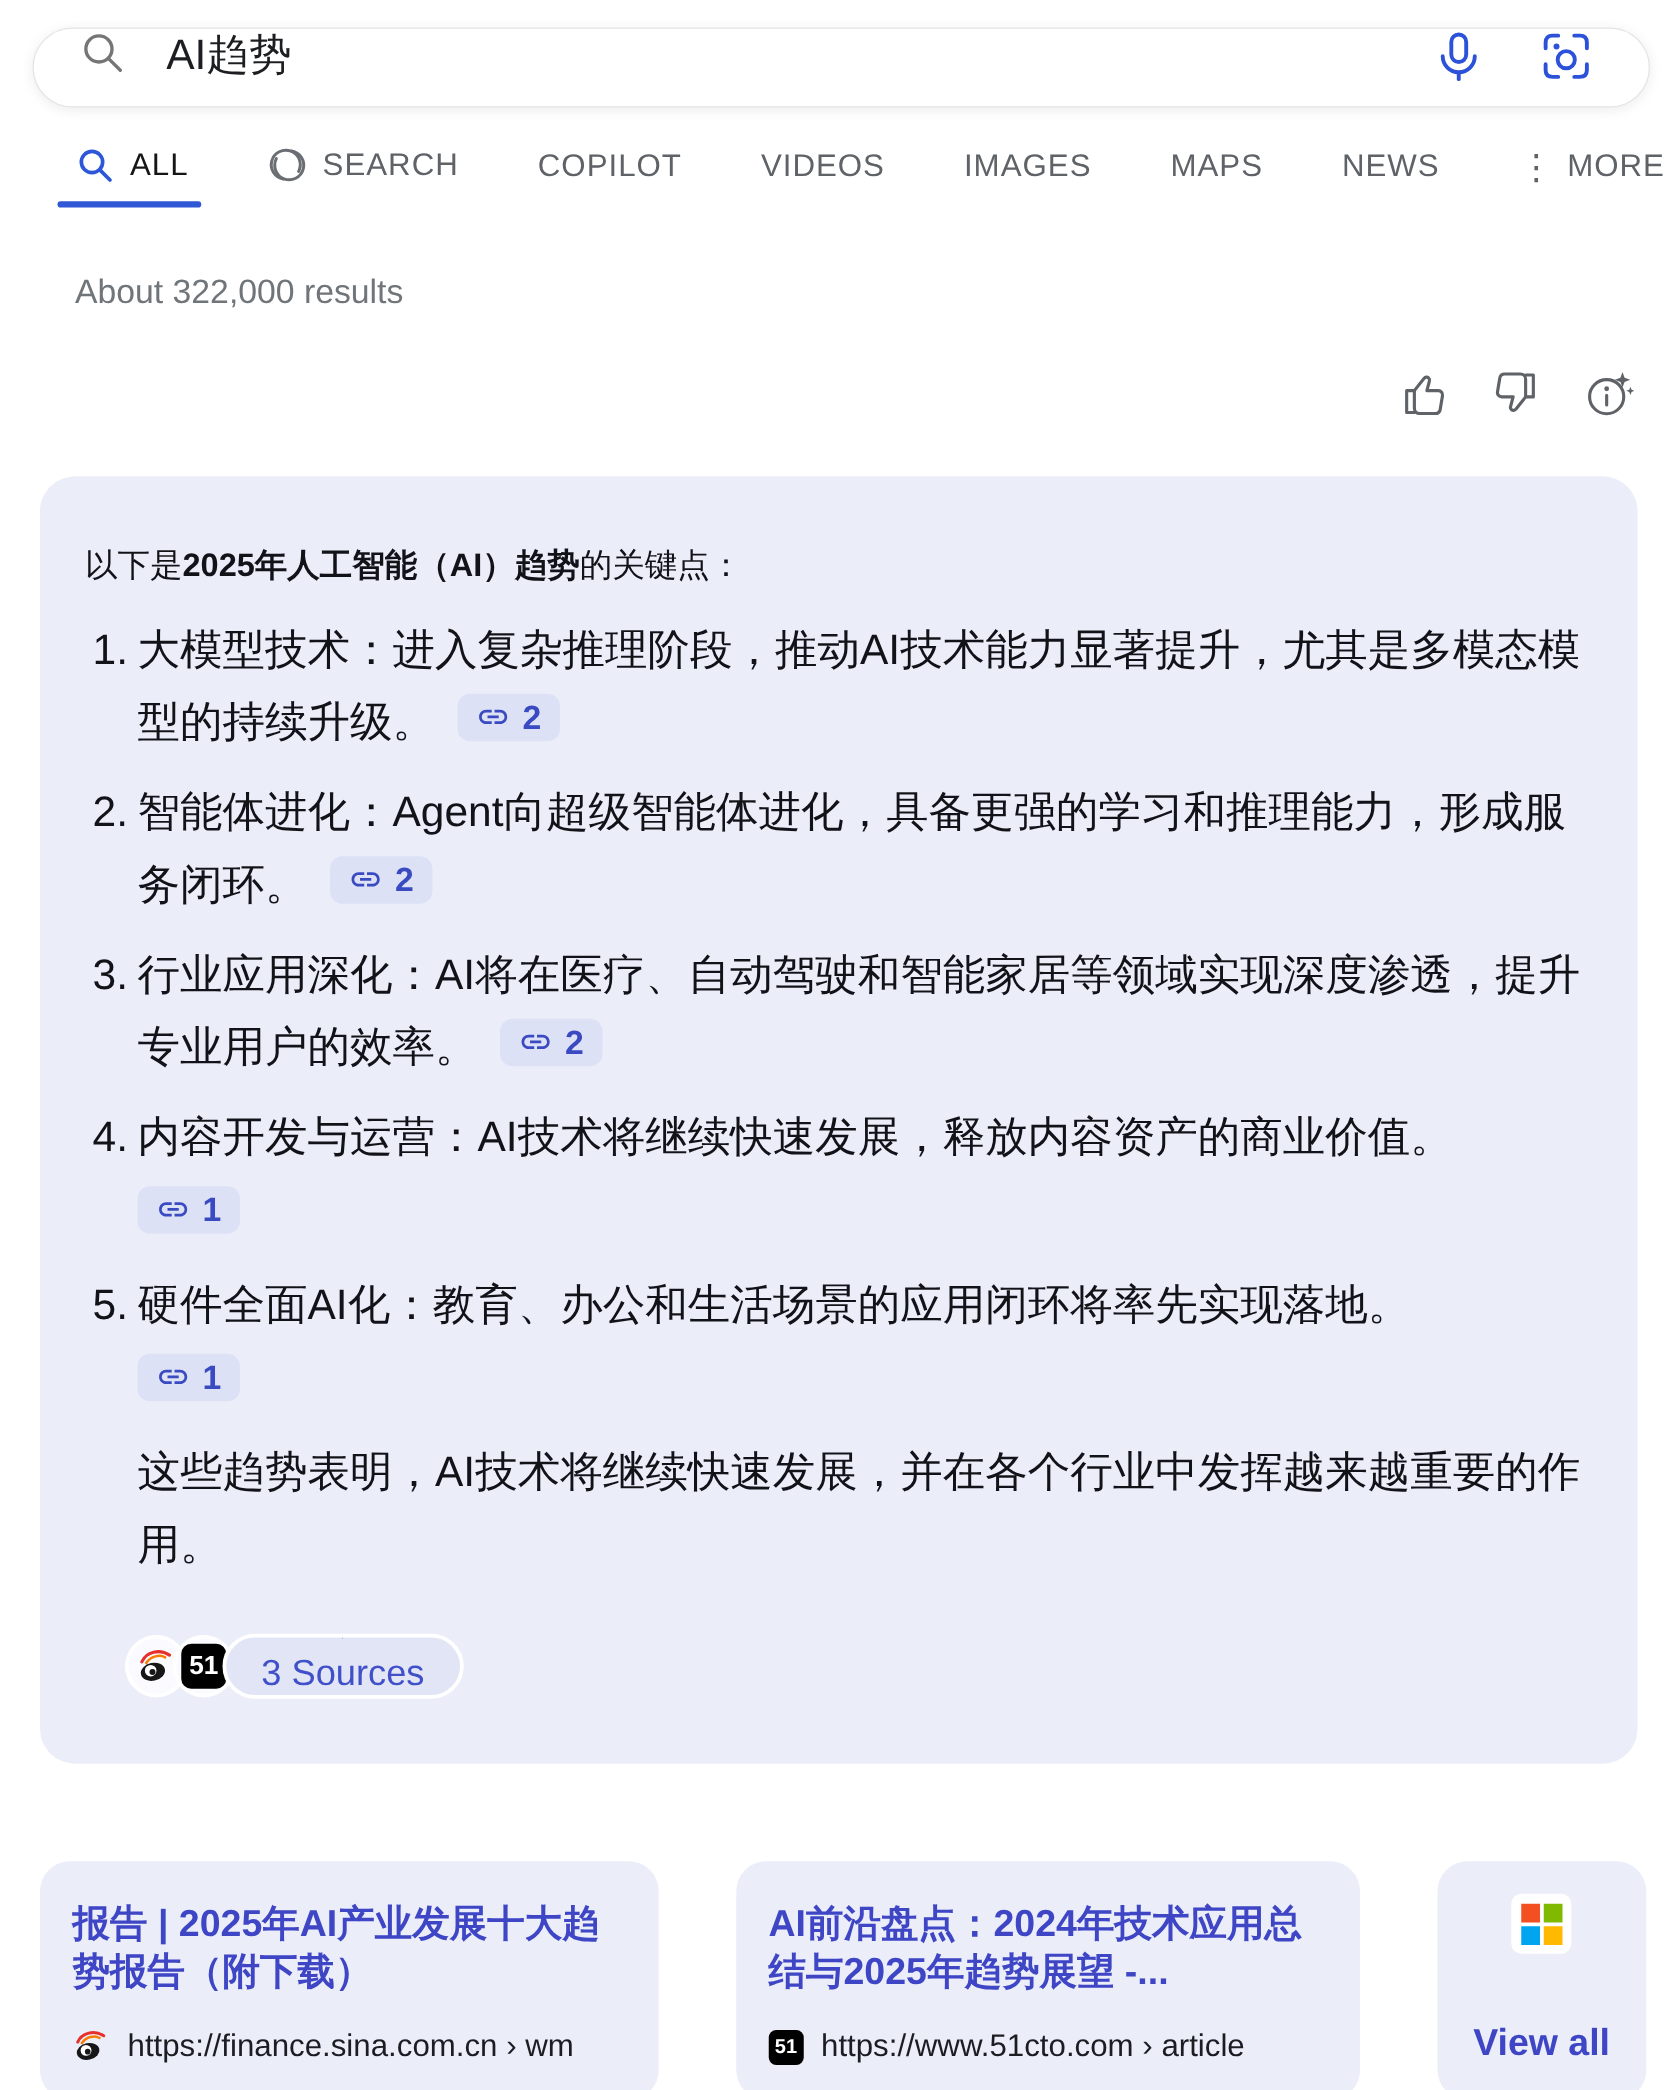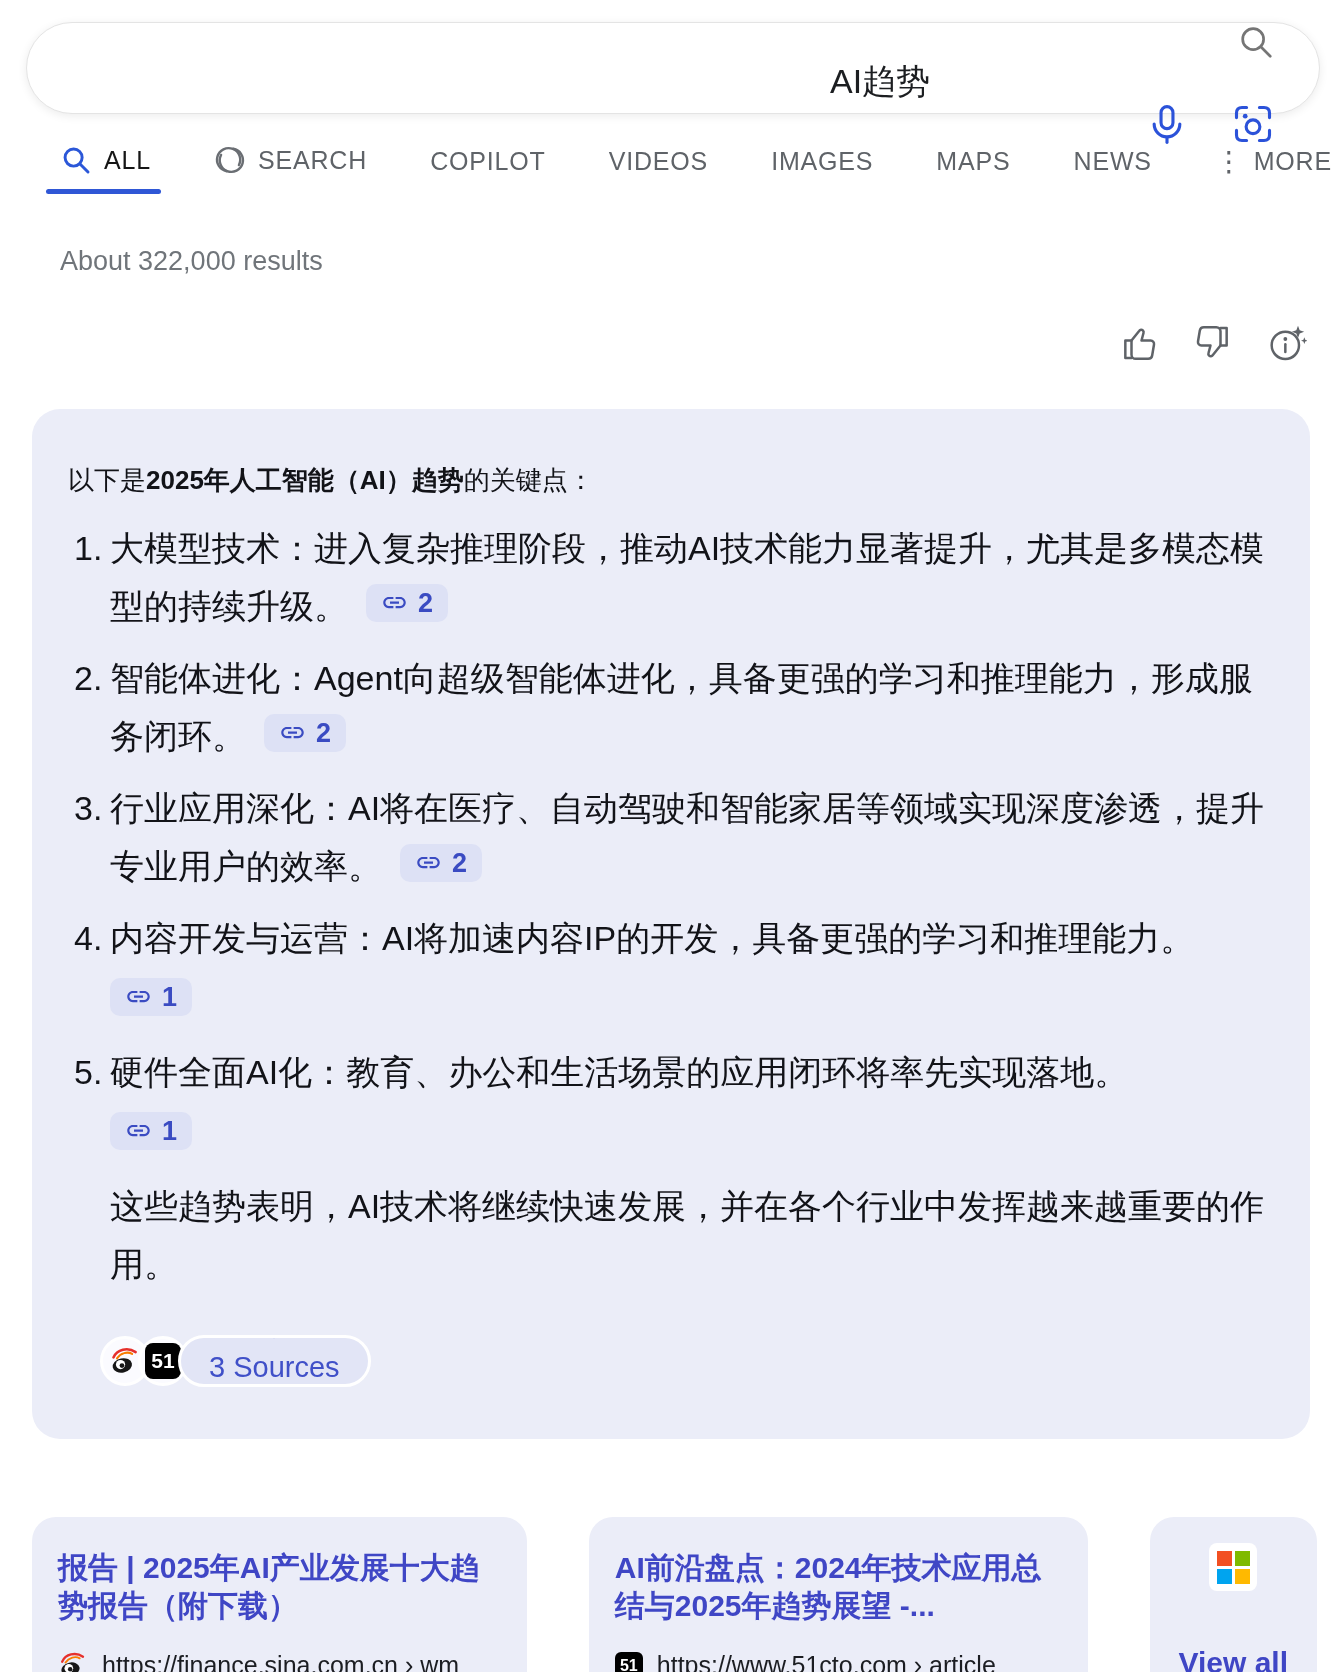--- a/index.html
+++ b/index.html
@@ -2,23 +2,23 @@
 <html><head>
 <meta charset="utf-8">
 <style>
   html,body{margin:0;padding:0;background:#fff;}
   .page{
     position:relative;width:1340px;height:1672px;overflow:hidden;background:#fff;
     font-family:"Liberation Sans","DejaVu Sans",sans-serif;color:#16181d;
   }
   
   .search-pill{
-    margin:22px 20px 0 26px;height:92px;border:1px solid #e4e4e4;border-radius:46px;
-    box-shadow:0 2px 10px rgba(0,0,0,.08);display:flex;align-items:flex-end;
-    padding:0 44px 0 36px;background:#fff;box-sizing:border-box;flex-direction:column;
+    margin:22px 20px 0 26px;height:64px;border:1px solid #e4e4e4;border-radius:46px;
+    box-shadow:0 2px 10px rgba(0,0,0,.08);display:flex;align-items:flex-start;
+    padding:0 44px 0 36px;background:#fff;box-sizing:border-box;
   }
   .search-pill .mag{width:38px;height:38px;flex:none;}
   .search-query{margin-left:30px;font-size:34px;color:#1c1e21;flex:1;border:none;outline:none;
     font-family:inherit;background:transparent;}
   .search-actions{display:flex;align-items:center;gap:42px;}
   .search-actions svg{width:44px;height:44px;cursor:pointer;}
   
   .tabs{
     margin-top:30px;padding:0 8px 0 60px;display:flex;align-items:flex-end;
     justify-content:space-between;
@@ -215,21 +215,21 @@
       <div class="pbody"><span class="ptitle">行业应用深化：</span><span>AI将在医疗、自动驾驶和智能家居等领域实现深度渗透，提升专业用户的效率。</span><span class="cite">
             <svg viewBox="0 0 24 24" fill="#3a4bc2">
               <path d="M3.9 12c0-1.71 1.39-3.1 3.1-3.1h4V7H7c-2.76 0-5 2.24-5 5s2.24 5 5 5h4v-1.9H7c-1.71 0-3.1-1.39-3.1-3.1zM8 13h8v-2H8v2zm9-6h-4v1.9h4c1.71 0 3.1 1.39 3.1 3.1s-1.39 3.1-3.1 3.1h-4V17h4c2.76 0 5-2.24 5-5s-2.24-5-5-5z"></path>
             </svg>
             <span>2</span>
           </span></div>
     </div>
 
     <div class="point">
       <span class="pnum">4.</span>
-      <div class="pbody"><span class="ptitle">内容开发与运营：</span><span>AI将加速内容IP的开发，具备更强的学习和推理能力。</span><span class="cite-block"><span class="cite">
+      <div class="pbody"><span class="ptitle">内容开发与运营：</span><span>AI技术将继续快速发展，释放内容资产的商业价值。</span><span class="cite-block"><span class="cite">
               <svg viewBox="0 0 24 24" fill="#3a4bc2">
                 <path d="M3.9 12c0-1.71 1.39-3.1 3.1-3.1h4V7H7c-2.76 0-5 2.24-5 5s2.24 5 5 5h4v-1.9H7c-1.71 0-3.1-1.39-3.1-3.1zM8 13h8v-2H8v2zm9-6h-4v1.9h4c1.71 0 3.1 1.39 3.1 3.1s-1.39 3.1-3.1 3.1h-4V17h4c2.76 0 5-2.24 5-5s-2.24-5-5-5z"></path>
               </svg>
               <span>1</span>
             </span></span></div>
     </div>
 
     <div class="point">
       <span class="pnum">5.</span>
       <div class="pbody"><span class="ptitle">硬件全面AI化：</span><span>教育、办公和生活场景的应用闭环将率先实现落地。</span><span class="cite-block"><span class="cite">

